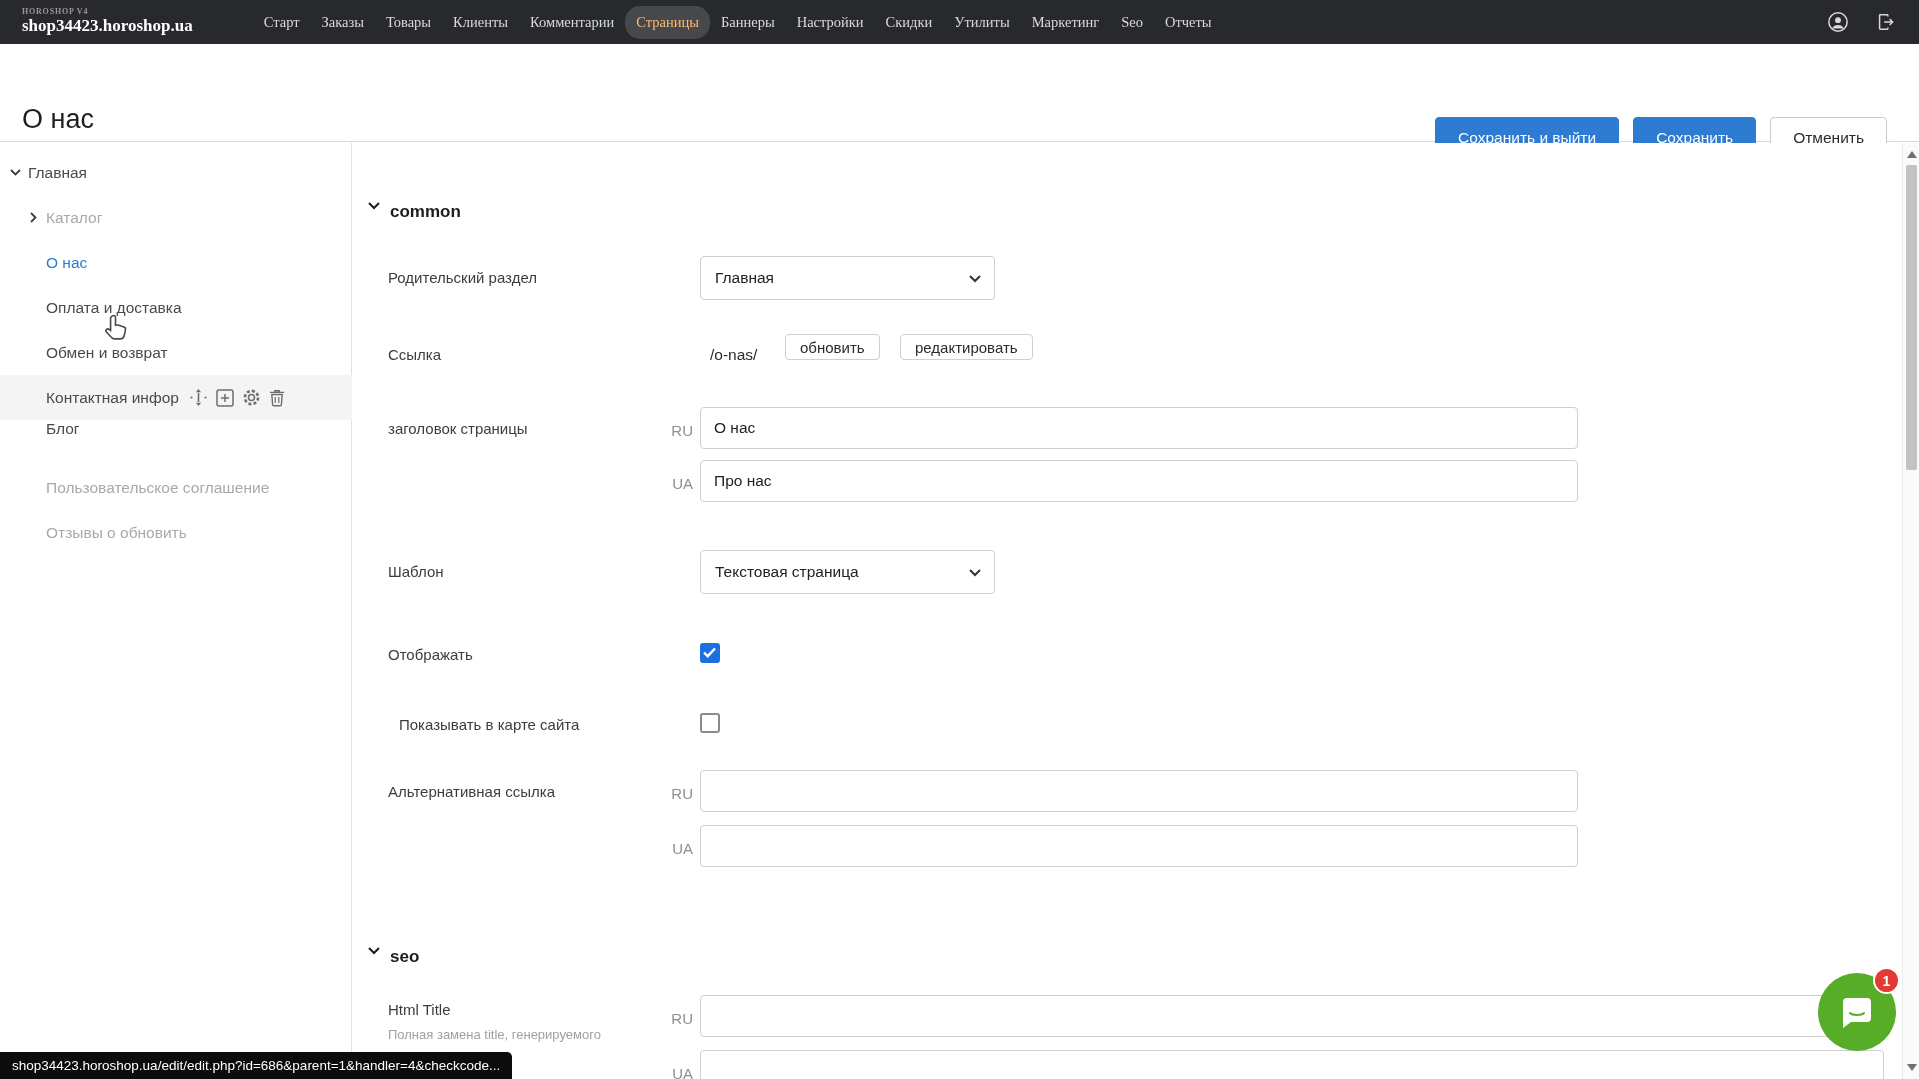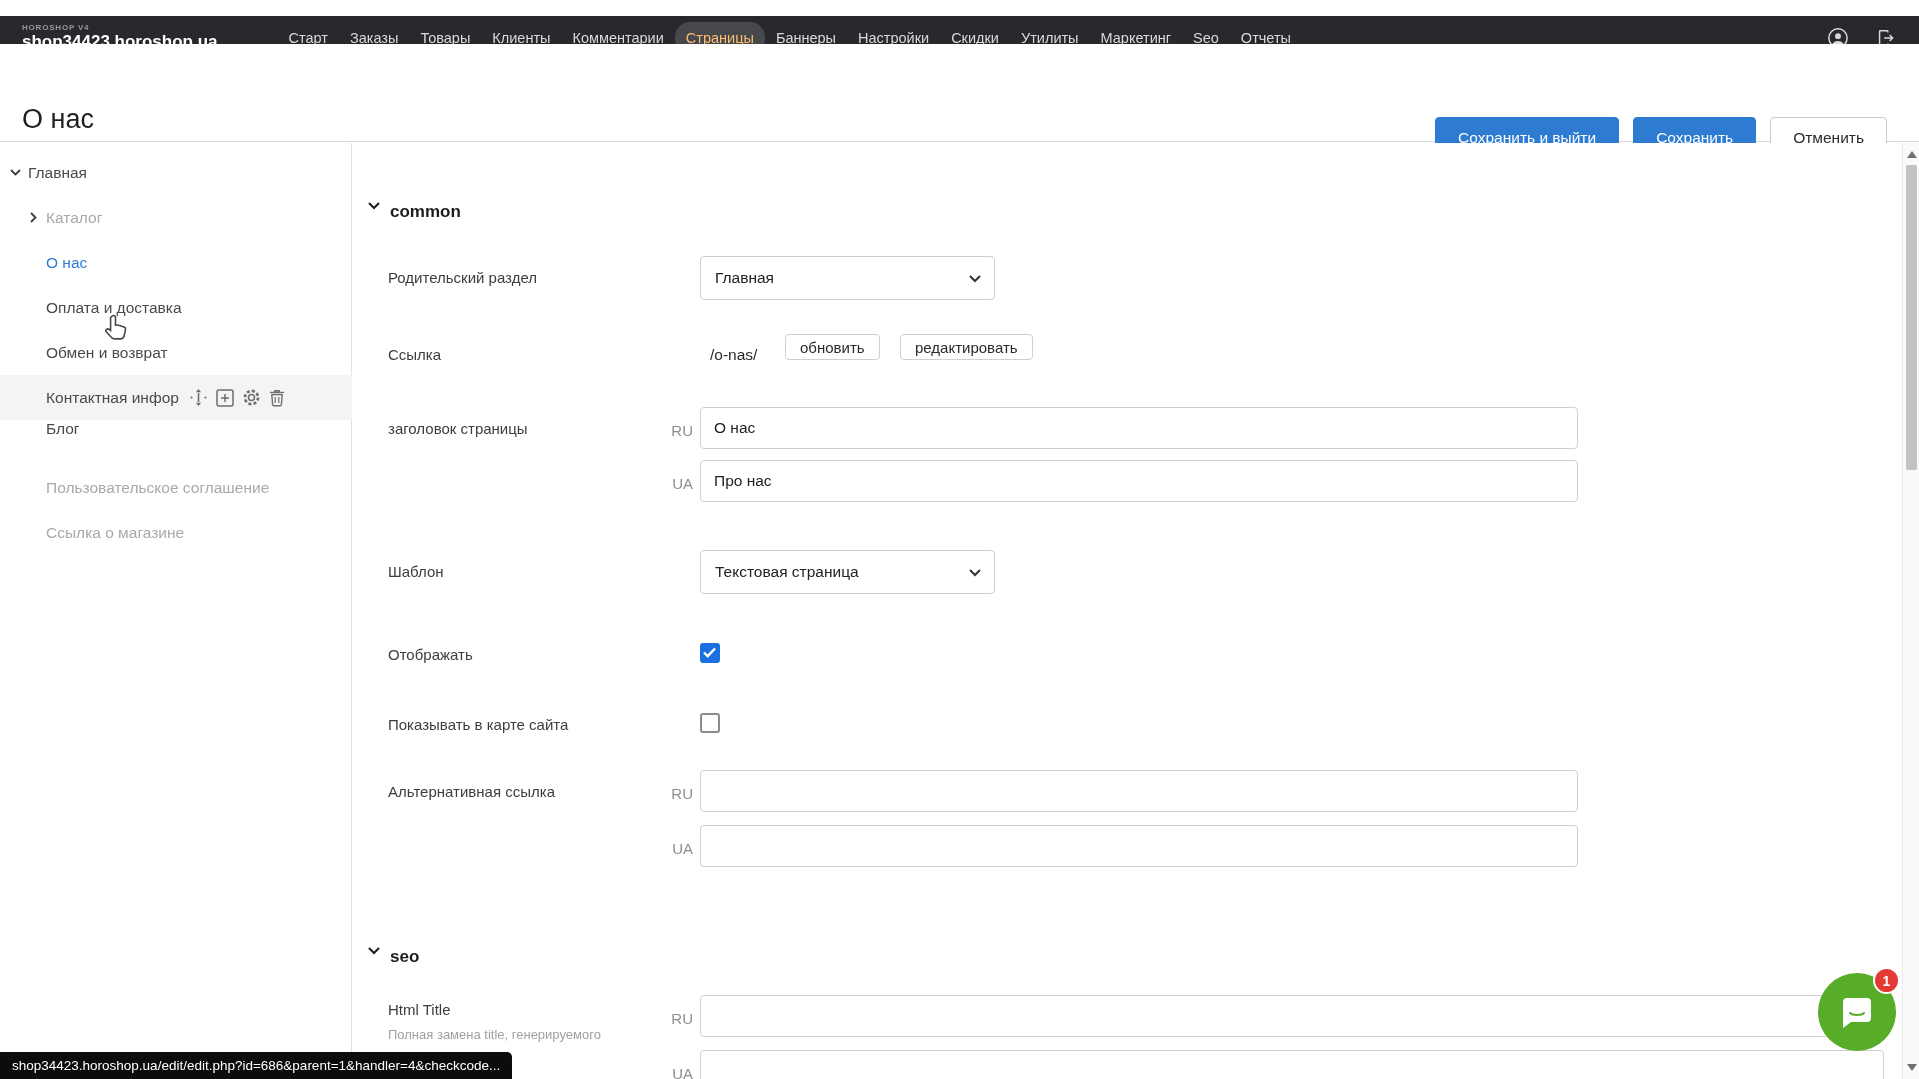--- a/index.html
+++ b/index.html
@@ -1,21 +1,21 @@
 <!DOCTYPE html>
 <html><head>
 <meta charset="utf-8">
 <style>
   * { margin:0; padding:0; box-sizing:border-box; }
   html,body { background:#e9e9e9; }
   body { font-family:"Liberation Sans","DejaVu Sans",sans-serif; }
   .stage { position:relative; width:1919px; height:1079px; background:#fff; overflow:hidden; }
 
   
-  .navbar { position:absolute; left:0; top:16px; width:1919px; height:44px; background:#28292d; display:flex; align-items:center; }
+  .navbar { position:absolute; left:0; top:0; width:1919px; height:44px; background:#28292d; display:flex; align-items:center;font-family:Liberation Serif, serif; }
   .logo { margin-left:22px; line-height:1.1; cursor:pointer; }
   .logo-small { font-size:8px; font-weight:bold; letter-spacing:.8px; color:#97989c; }
   .logo-main { font-size:17px; font-weight:bold; color:#ffffff; }
   .nav-items { display:flex; margin-left:60px; align-items:center; }
   .nav-item { color:#d9dadc; font-size:14.5px; padding:8px 11px; border-radius:4px; cursor:pointer; white-space:nowrap; }
   .nav-item.active { background:#47484c; color:#fdba74;border-radius:15px; }
   .nav-right { margin-left:auto; margin-right:22px; display:flex; align-items:center; gap:26px; }
   .nav-ico { width:22px; height:22px; cursor:pointer; }
 
   
@@ -165,21 +165,21 @@
         </svg>
       </span>
     </div>
     <div class="tree-row" style="top:263px; padding-left:46px;">
       <span class="lbl">Блог</span>
     </div>
     <div class="tree-row muted" style="top:322px; padding-left:46px;">
       <span class="lbl">Пользовательское соглашение</span>
     </div>
     <div class="tree-row muted" style="top:367px; padding-left:46px;">
-      <span class="lbl">Ссылка о магазине</span>
+      <span class="lbl">Отзывы о обновить</span>
     </div>
   </aside>
 
   <main class="content">
 
     <div class="section-header abs" style="left:15px; top:40px;">
       <svg width="12" height="8" viewBox="0 0 12 8">
           <polyline points="1,1 6,6 11,1" fill="none" stroke="#1c1c1c" stroke-width="2"></polyline>
         </svg>
       <span>common</span>
@@ -212,21 +212,21 @@
           </svg></span>
     </div>
 
     <div class="flabel abs" style="left:35px; top:503px;">Отображать</div>
     <div class="chk on" style="left:347px; top:500px;">
       <svg width="13" height="11" viewBox="0 0 13 11">
           <polyline points="1,5.5 4.7,9.2 12,1.5" fill="none" stroke="#fff" stroke-width="2.4"></polyline>
         </svg>
     </div>
 
-    <div class="flabel abs" style="left:35px; top:573px;">Показывать в карте сайта</div>
+    <div class="flabel abs" style="left:46px; top:573px;">Показывать в карте сайта</div>
     <div class="chk" style="left:347px; top:570px;">
       
     </div>
 
     <div class="flabel abs" style="left:35px; top:640px;">Альтернативная ссылка</div>
     <span class="lang-badge" style="left:300px; top:642px;">RU</span>
     <input class="tinput" style="left: 347px; top: 627px; width: 878px;" value="">
     <span class="lang-badge" style="left:300px; top:697px;">UA</span>
     <input class="tinput" style="left: 347px; top: 682px; width: 878px;" value="">
 

